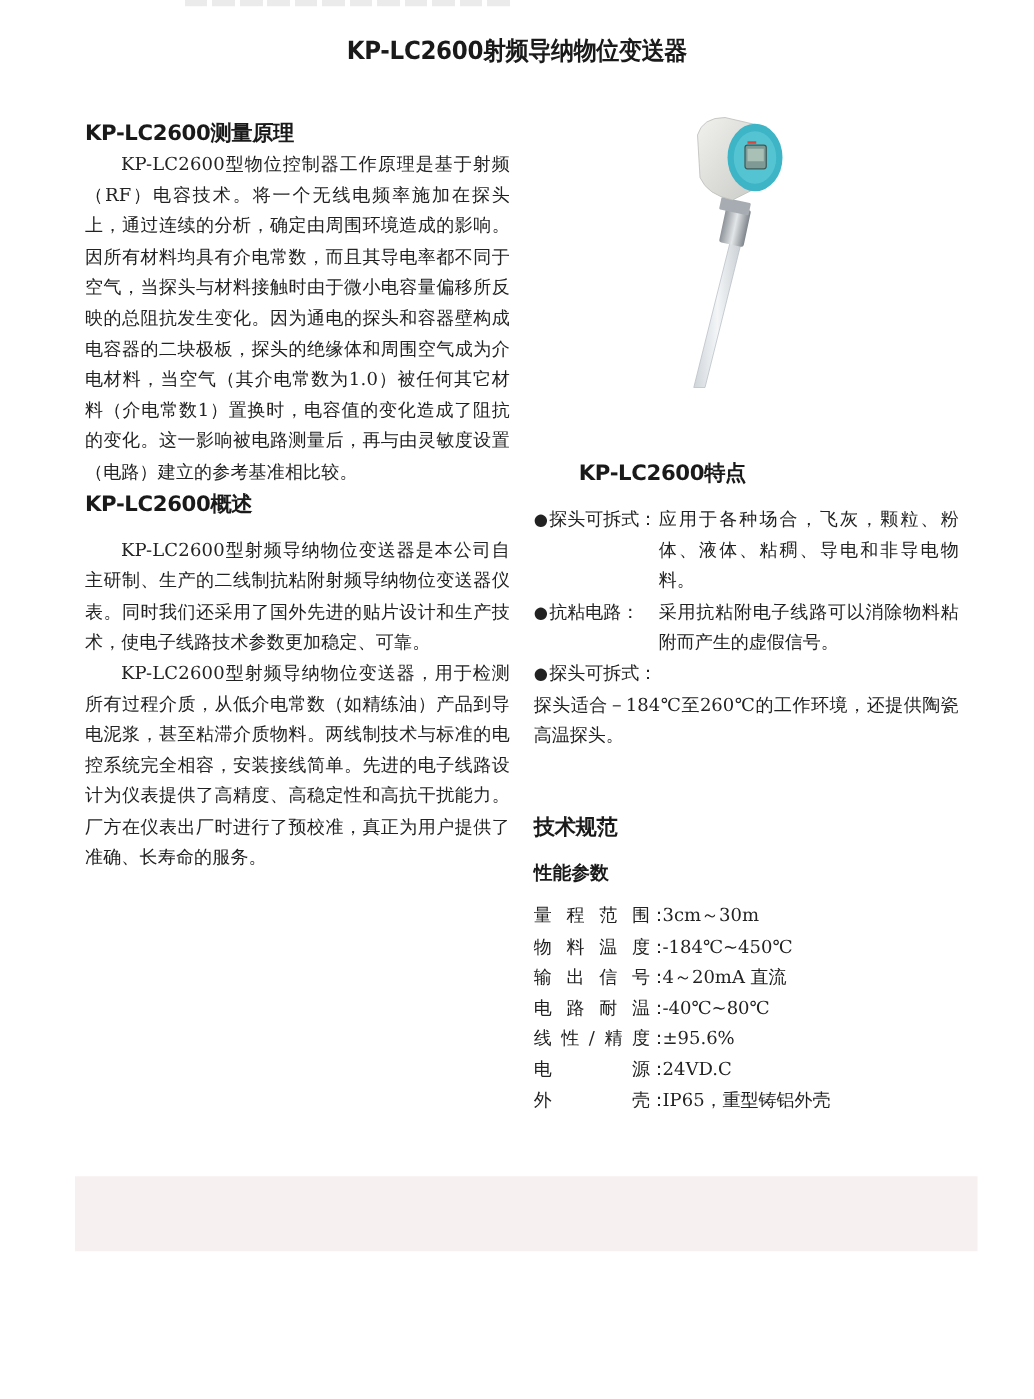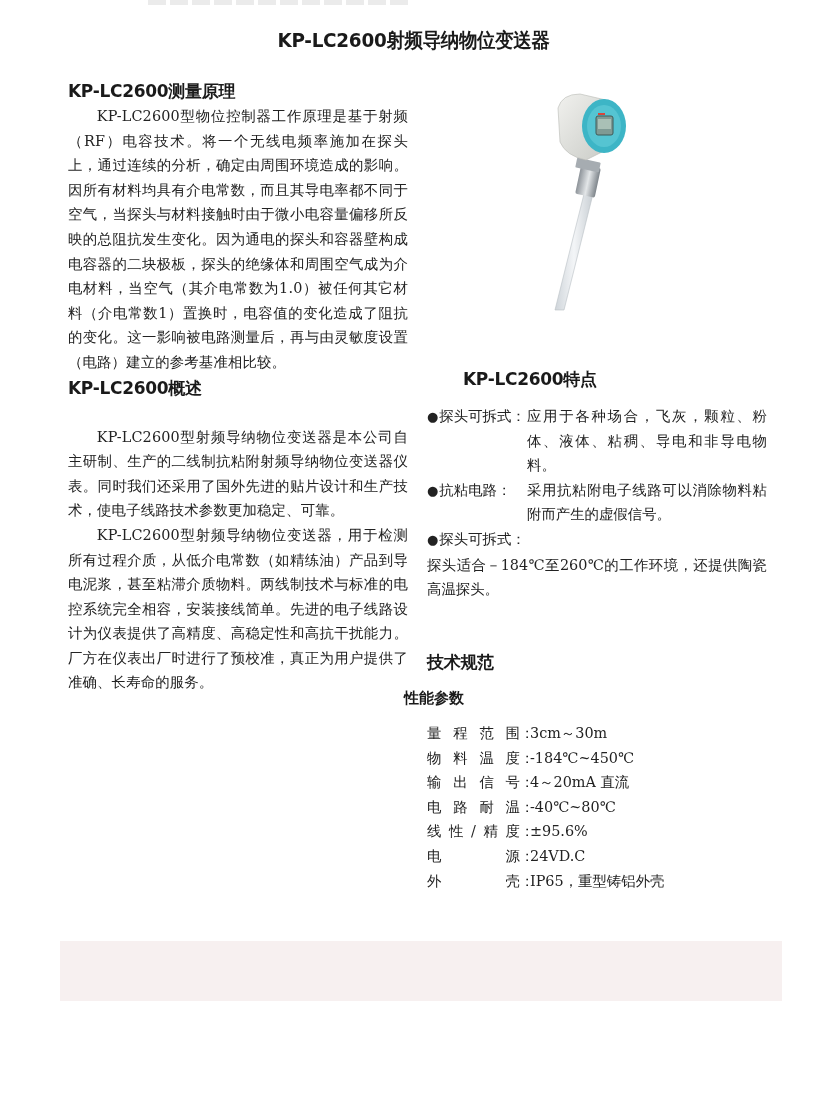--- a/index.html
+++ b/index.html
@@ -26,41 +26,41 @@
       height: 26px; line-height: 26px;
     }
     .sub-heading {
       font-family: "DejaVu Sans", "Liberation Sans", sans-serif;
       font-size: 15px; font-weight: bold; color: #1a1a1a; height: 24px; line-height: 24px;
     }
     .para {
       font-size: 14.4px; line-height: 24.6px; text-indent: 2em; text-align: justify;
       text-align-last: left; color: #222; letter-spacing: 0.15px;
     }
-    #s1-heading { margin-top: 0; }
+    #s1-heading { margin-top: 16px; }
     #s1-body { }
     #s2-heading { }
-    #s2-body { margin-top: 24px; }
+    #s2-body { margin-top: 12px; }
 
     .product-image {
       position: absolute; left: 540px; top: 86px; width: 90px; height: 226px;
     }
 
     .features-heading { position: absolute; left: 427px; top: 366px; margin-left: 36px; }
     .features {
       position: absolute; left: 427px; top: 404px; width: 340px;
       font-size: 14.4px; line-height: 24.6px;
     }
     .feature { display: flex; }
     .feature .label { width: 100px; flex: none; white-space: nowrap; }
     .feature .bullet { font-family: "DejaVu Sans", sans-serif; font-size: 13px; margin-right: 1px; }
     .feature .desc { flex: 1; text-align: justify; text-align-last: left; }
 
     .spec-heading { position: absolute; left: 427px; top: 649px; }
-    .perf-heading { position: absolute; left: 404px; top: 686px; }
+    .perf-heading { position: absolute; left: 427px; top: 686px; }
     .specs {
       position: absolute; left: 427px; top: 721px; width: 340px;
       font-size: 14.4px; line-height: 24.6px;
     }
     .spec-row { display: flex; }
     .spec-row .k { width: 93px; flex: none; display: flex; justify-content: space-between; }
     .spec-row .colon { width: 10px; }
     .spec-row .v { flex: 1; }
 
     .footer-band {

